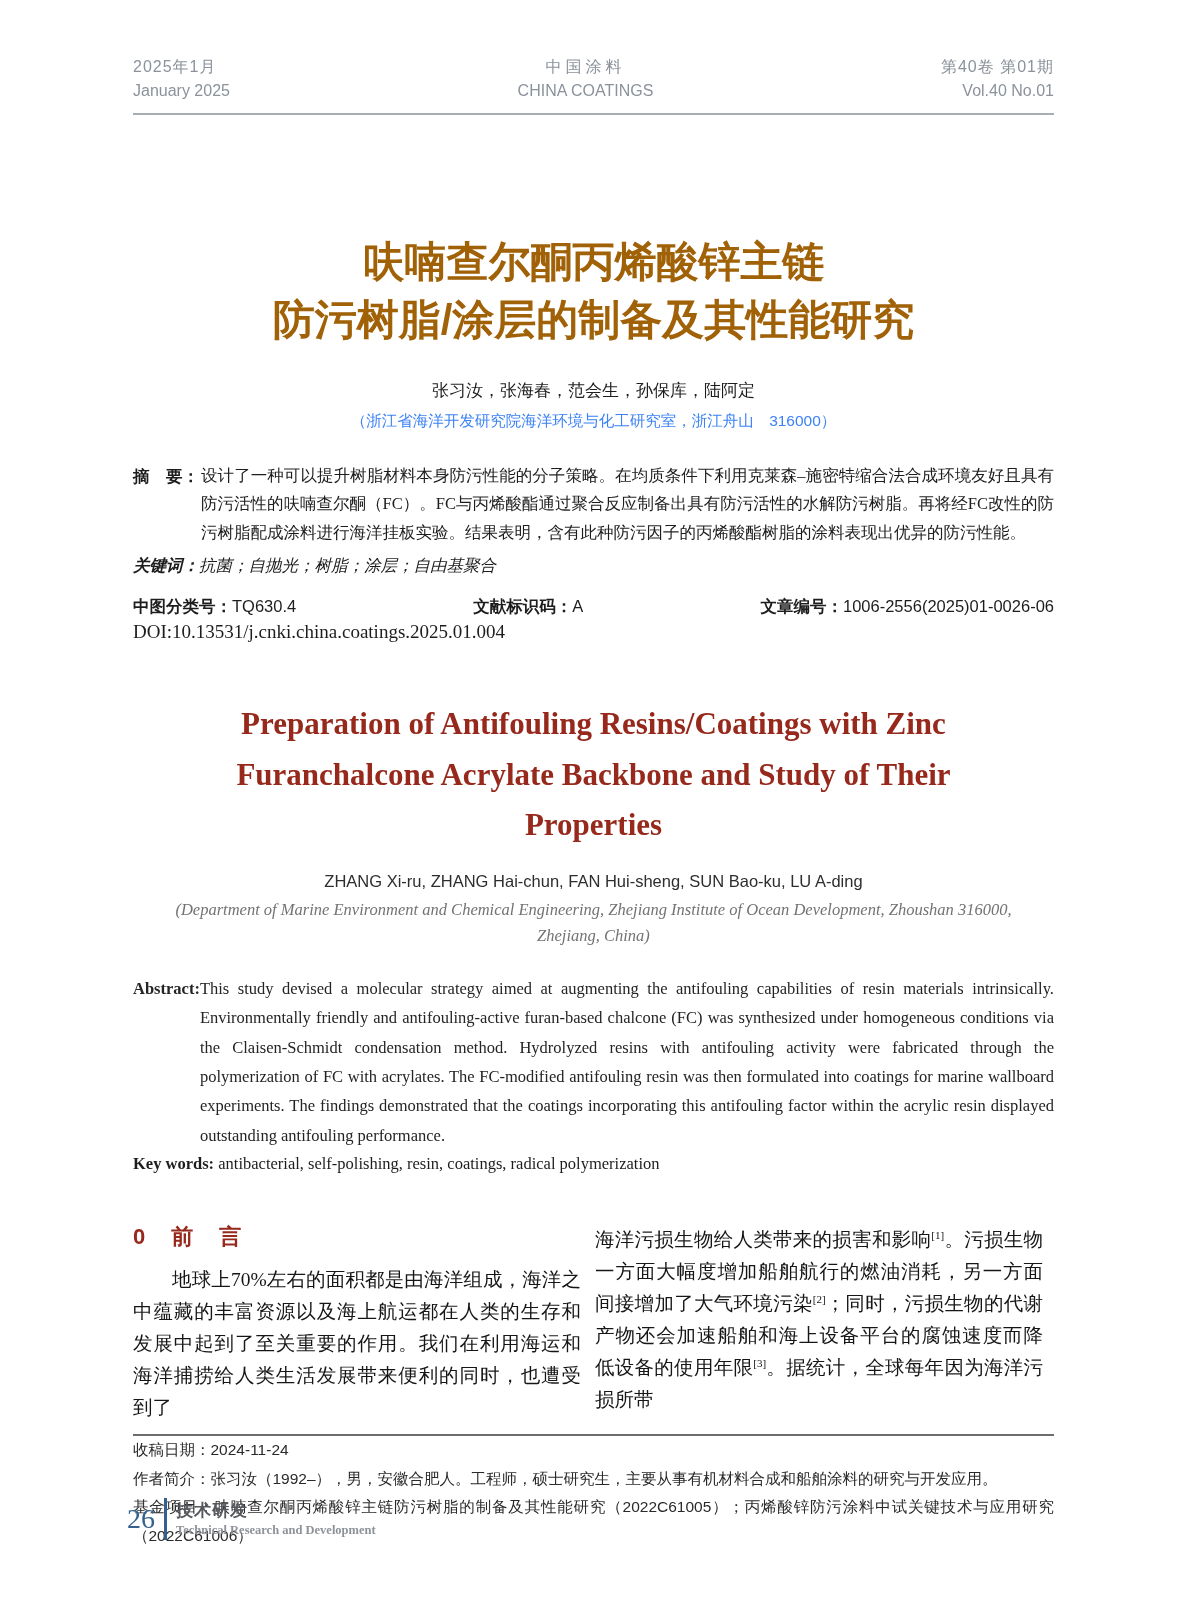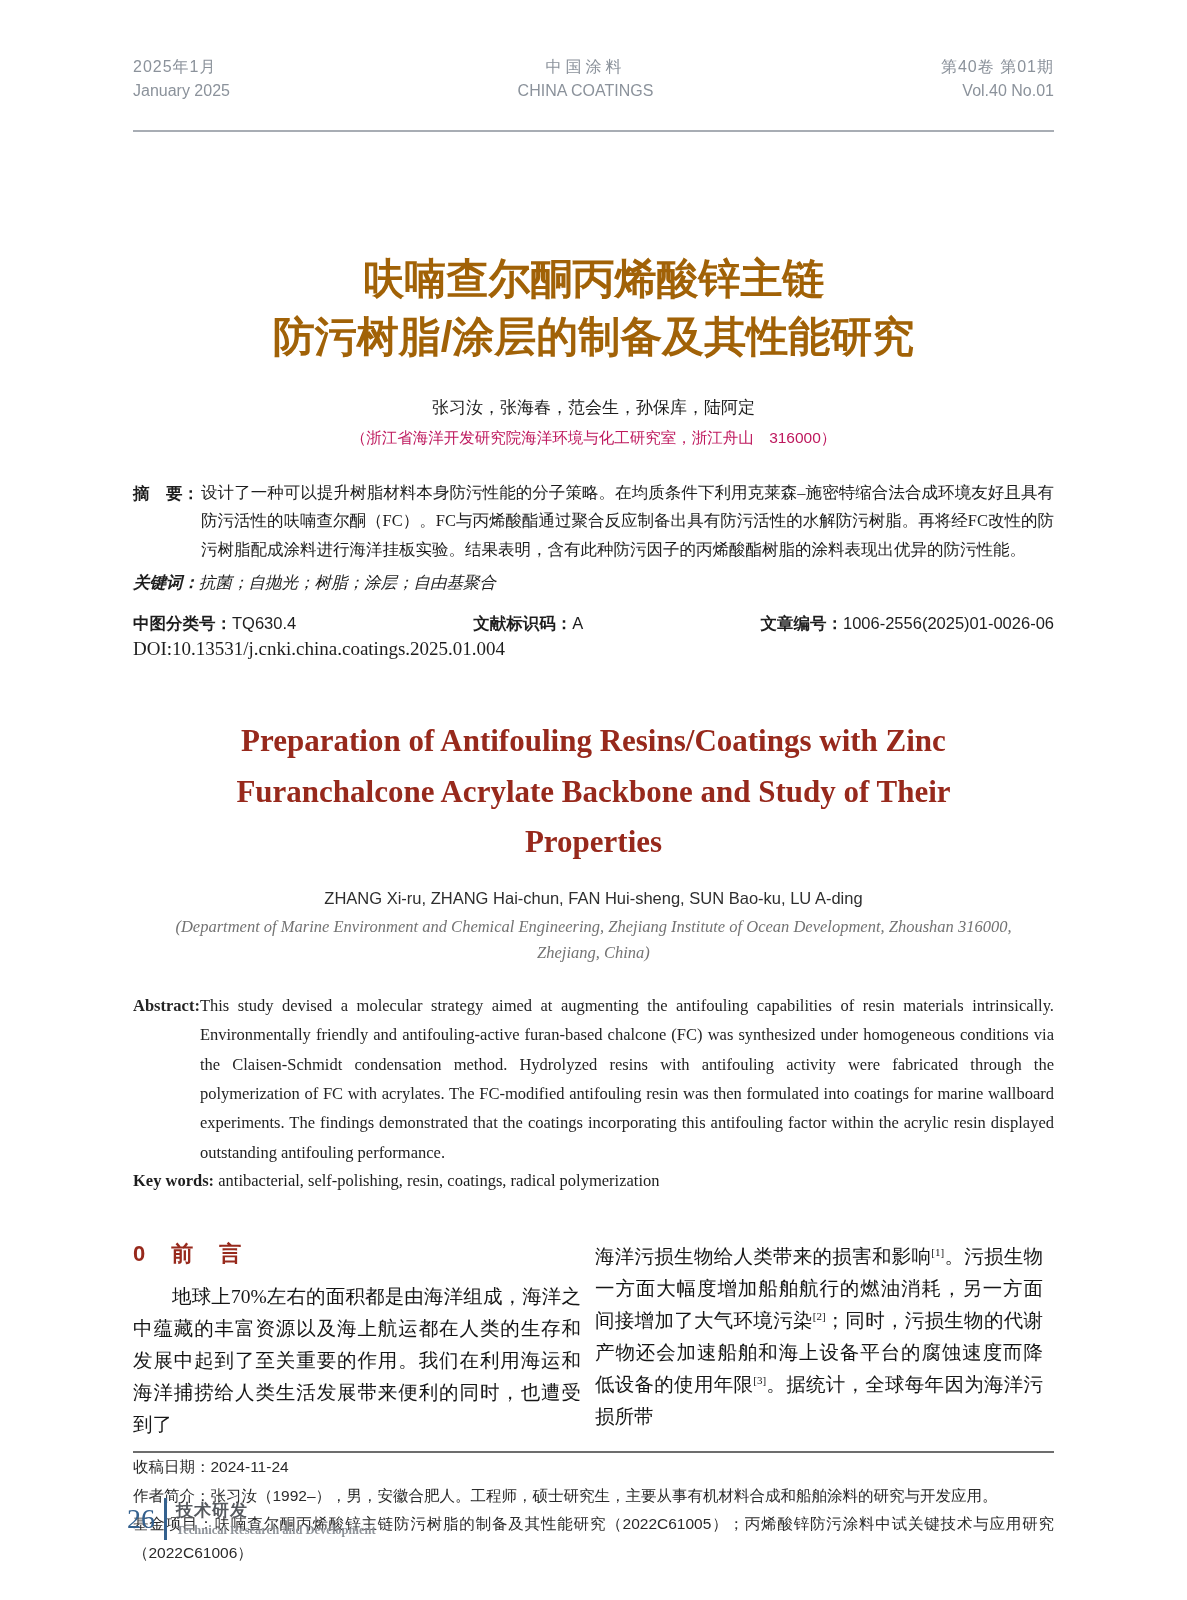--- a/index.html
+++ b/index.html
@@ -6,21 +6,21 @@
   .page {
     position:relative; width:1187px; height:1600px; background:#ffffff;
     overflow:hidden;
     font-family:"Liberation Serif", serif; color:#1d1d1d;
   }
   .content { margin:0 133px; }
 
   
   .jheader {
     display:flex; justify-content:space-between; align-items:flex-end;
-    padding-top:55px; padding-bottom:27px;
+    padding-top:55px; padding-bottom:10px;
     border-bottom:2px solid #a8adb4;
     font-family:"Liberation Sans", sans-serif;
     color:#8b929b; font-size:16px; line-height:1.5;
   }
   .jheader .col-center { text-align:center; }
   .jheader .col-right  { text-align:right; }
   .jheader .cn { letter-spacing:4px; }
   .jheader .col-left .cn, .jheader .col-right .cn { letter-spacing:1px; }
 
   
@@ -28,21 +28,21 @@
     margin-top:118px; text-align:center;
     font-family:"Liberation Sans", sans-serif; font-weight:bold;
     font-size:42px; line-height:1.38; color:#a16207;
   }
   .authors-cn {
     margin-top:30px; text-align:center;
     font-family:"Liberation Sans", sans-serif; font-size:17px; color:#1d1d1d;
   }
   .affil-cn {
     margin-top:9px; text-align:center;
-    font-family:"Liberation Sans", sans-serif; font-size:15.5px; color:#be185d;
+    font-family:"Liberation Sans", sans-serif; font-size:15.5px; color:#3b82f6;
   }
 
   
   .abstract-cn { margin-top:30px; display:flex; font-size:16.5px; line-height:1.72; }
   .abstract-cn .label {
     flex:none; font-family:"Liberation Sans", sans-serif; font-weight:bold;
     white-space:nowrap; margin-right:2px;
   }
   .abstract-cn .text { flex:1; text-align:justify; }
   .keywords-cn { margin-top:4px; font-size:16.5px; line-height:1.72;font-style:italic; }

